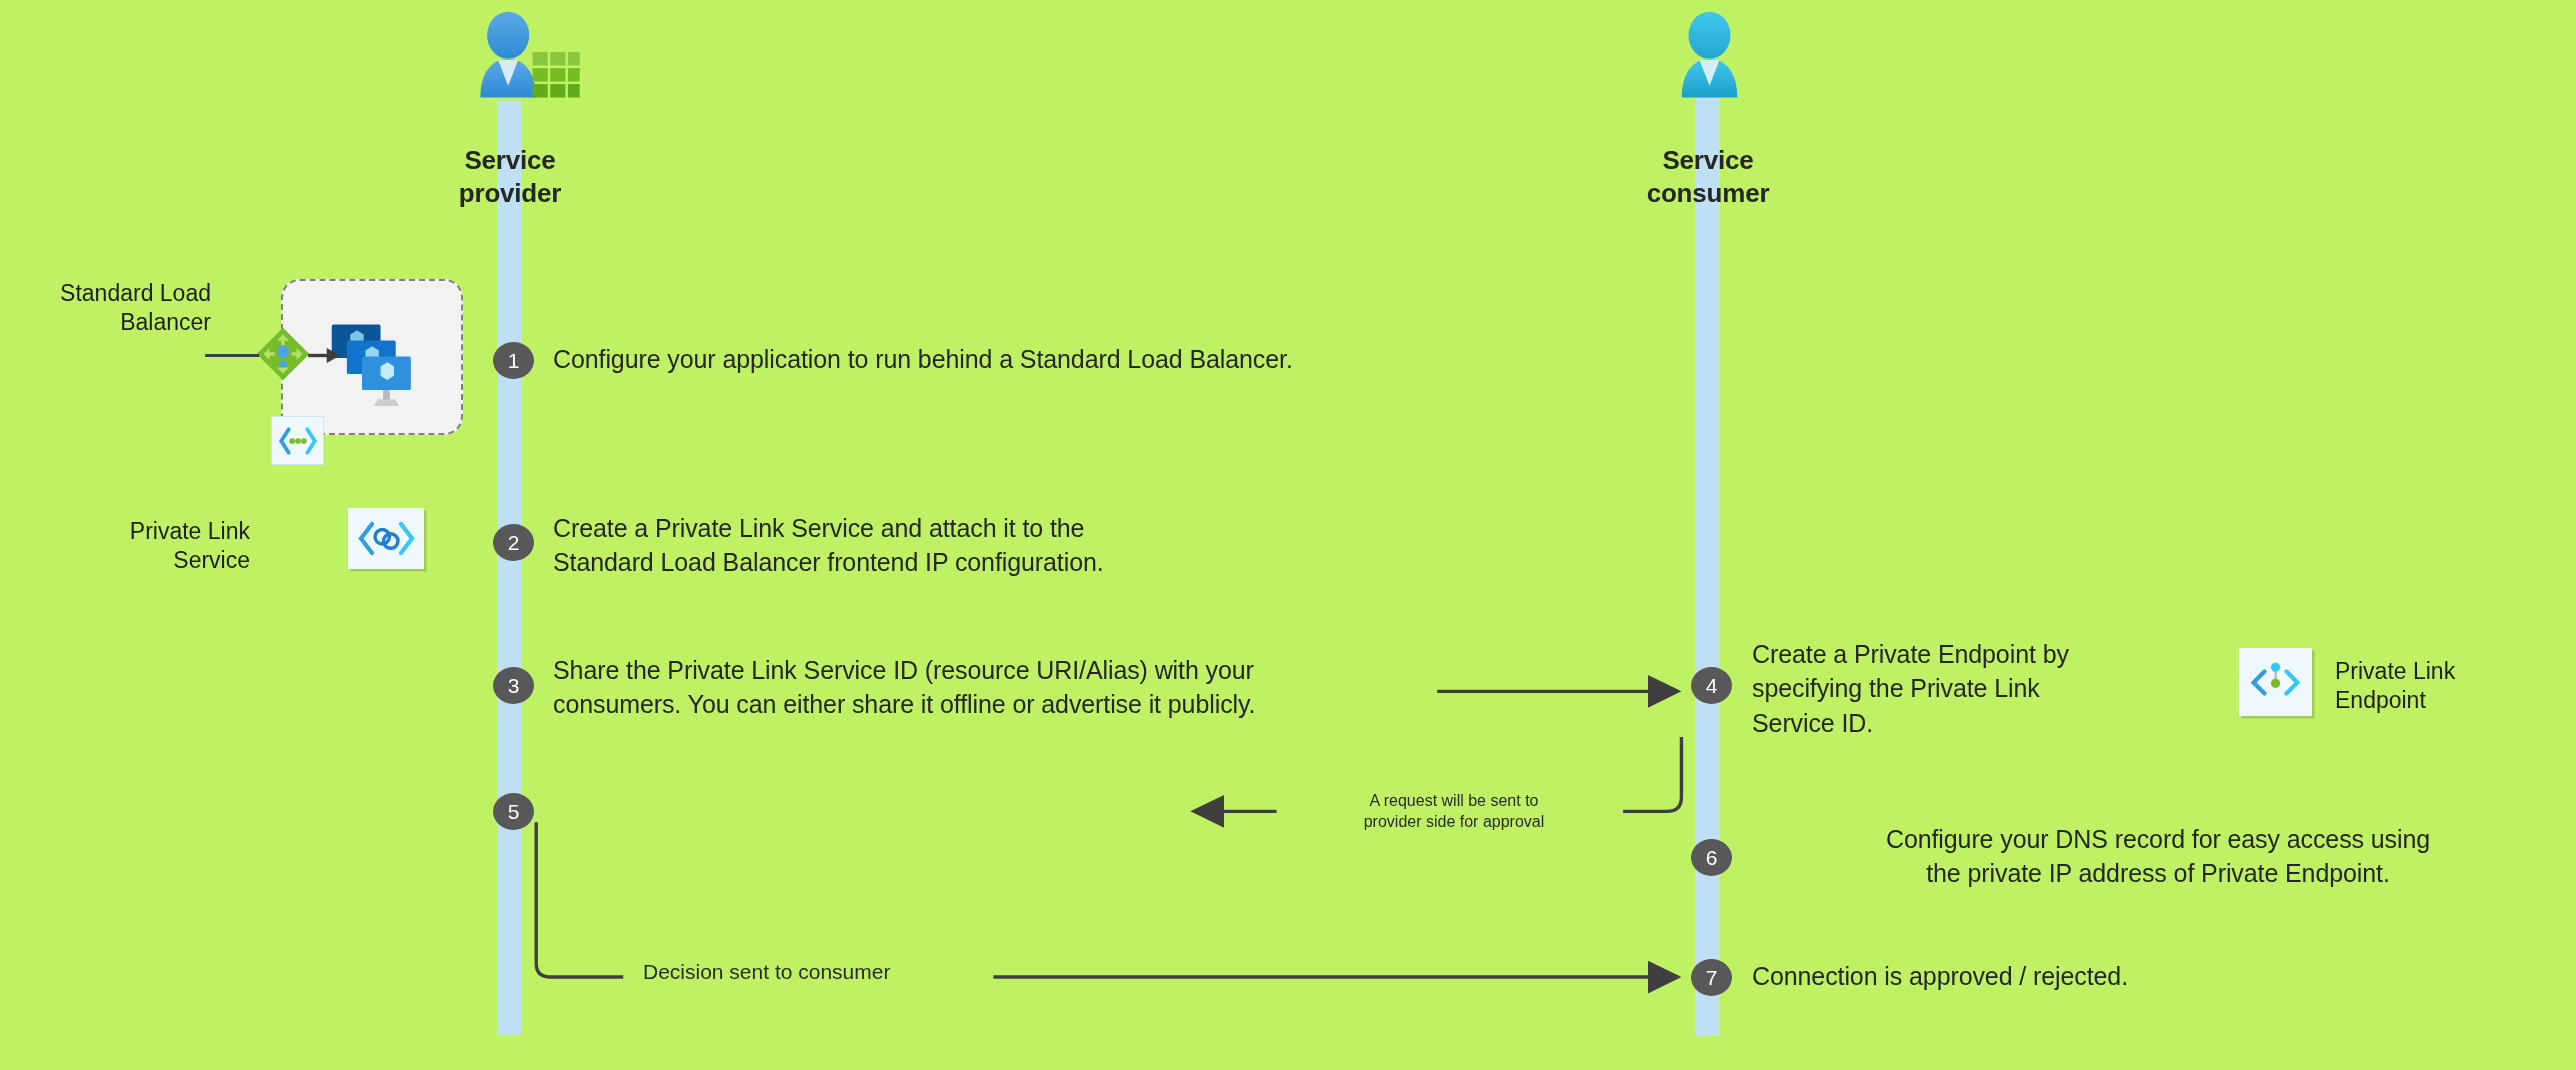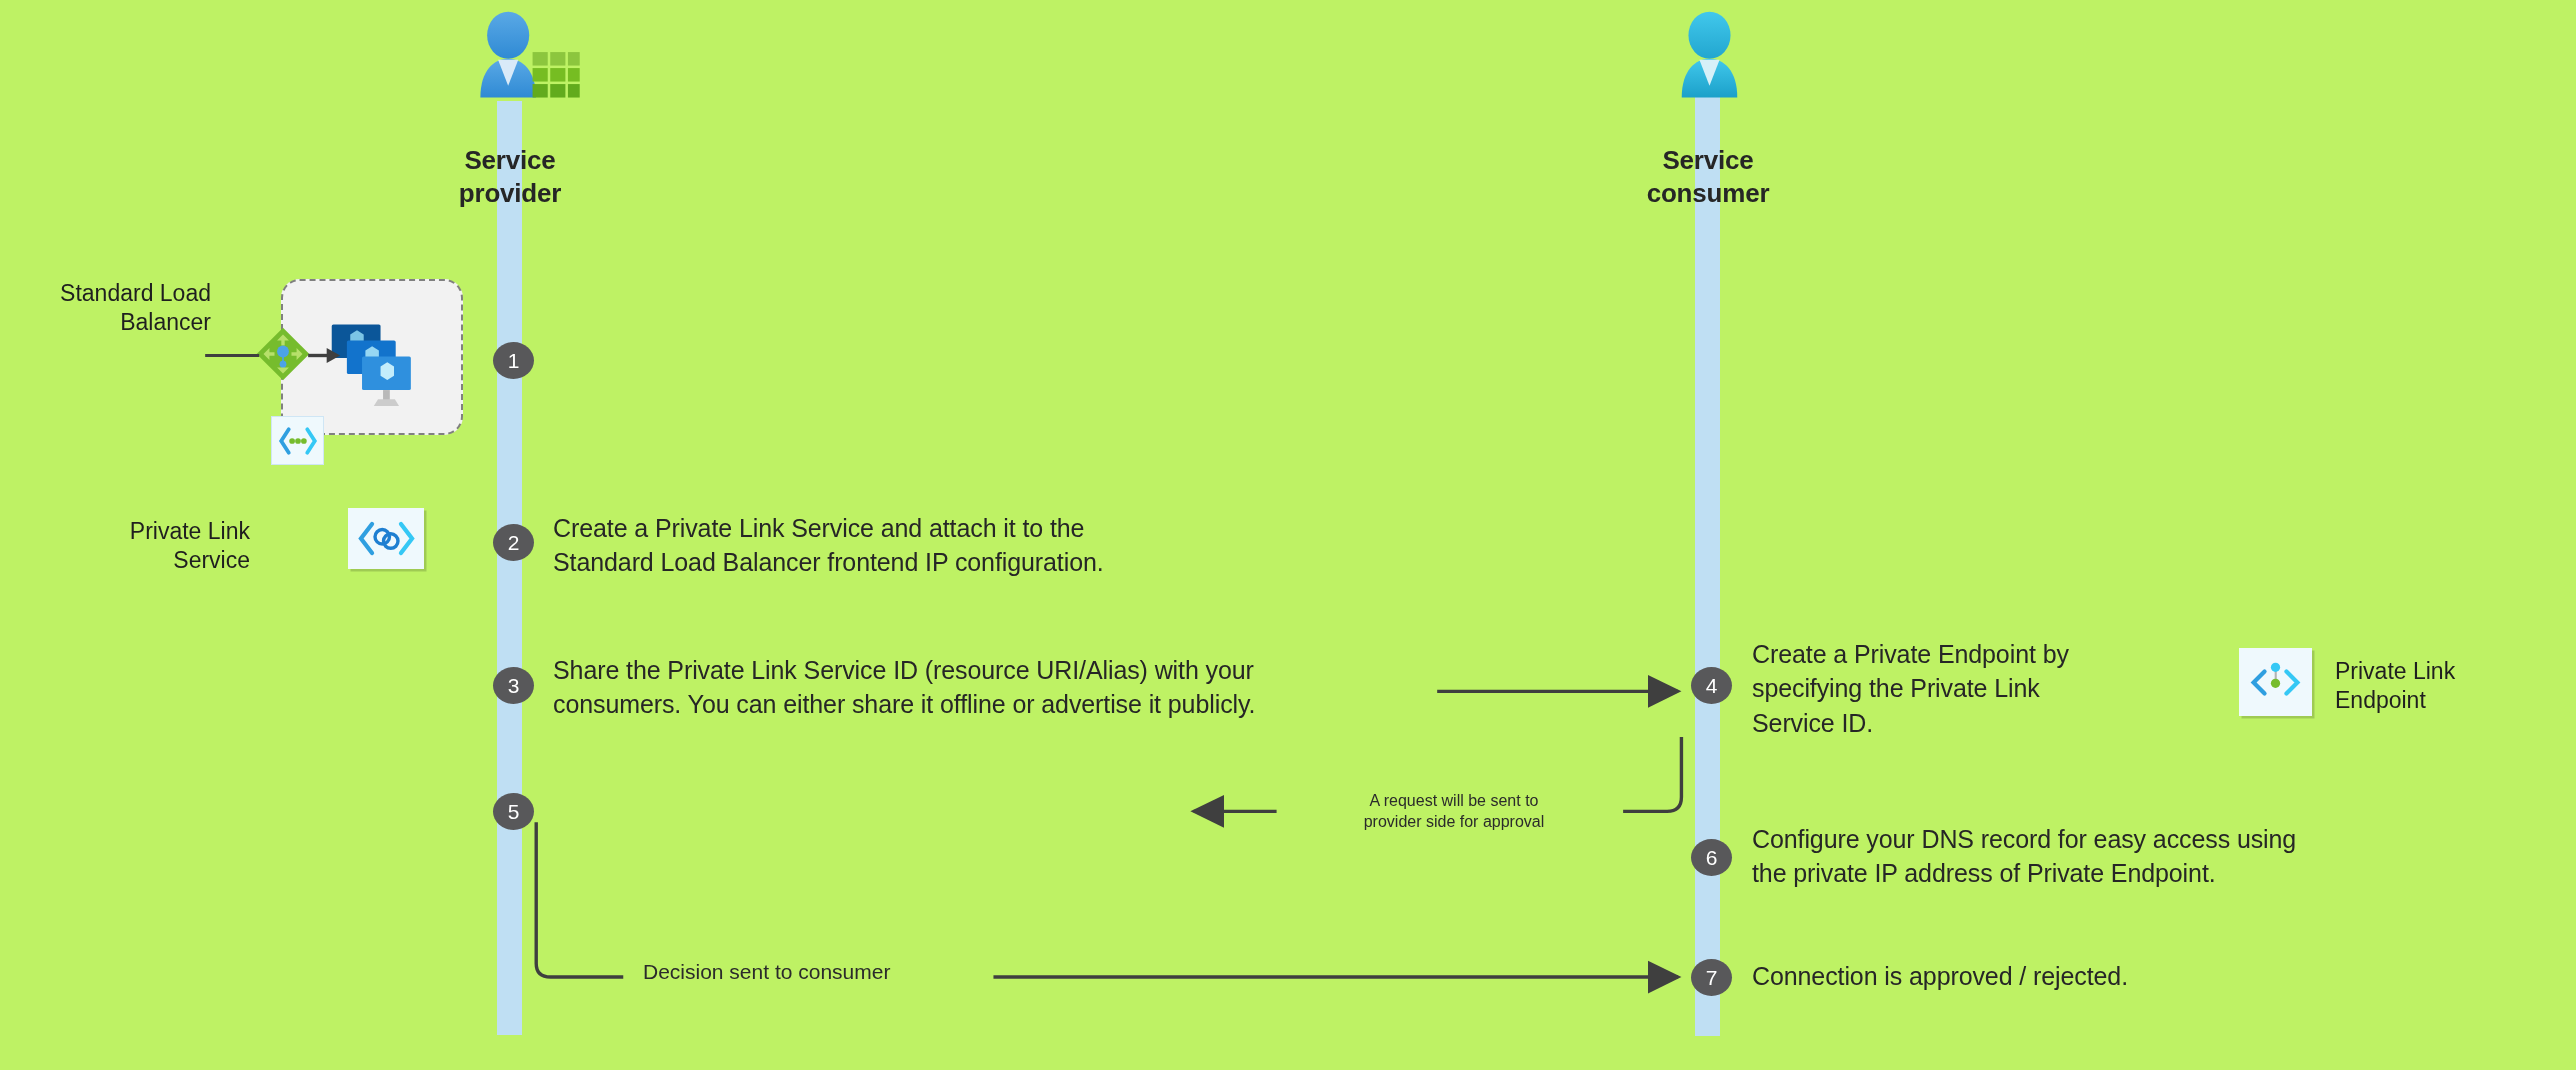--- a/index.html
+++ b/index.html
@@ -286,33 +286,34 @@
   </svg>
 
   <div class="step-badge" style="left:493px; top:342px;">1</div>
   <div class="step-badge" style="left:493px; top:524px;">2</div>
   <div class="step-badge" style="left:493px; top:667px;">3</div>
   <div class="step-badge" style="left:1691px; top:667px;">4</div>
   <div class="step-badge" style="left:493px; top:793px;">5</div>
   <div class="step-badge" style="left:1691px; top:839px;">6</div>
   <div class="step-badge" style="left:1691px; top:959px;">7</div>
 
+  <div class="step-text" style="left:553px; top:342px; width:1124px;">Configure your application to run behind a Standard Load Balancer.</div>
 
   <div class="step-text" style="left:553px; top:653px; width:1124px;">Share the Private Link Service ID (resource URI/Alias) with your
 consumers. You can either share it offline or advertise it publicly.</div>
 
   <div class="step-text" style="left:553px; top:511px; width:1124px;">Create a Private Link Service and attach it to the
 Standard Load Balancer frontend IP configuration.</div>
 
   <div class="step-text" style="left:1752px; top:637px; width:473px;">Create a Private Endpoint by
 specifying the Private Link
 Service ID.</div>
 
 
-  <div class="step-text" style="left:1752px; top:822px; width:812px;">Configure your DNS record for easy access using
+  <div class="step-text" style="left:1752px; top:822px; width:812px;text-align:center;">Configure your DNS record for easy access using
 the private IP address of Private Endpoint.</div>
 
   <div class="step-text" style="left:1752px; top:959px; width:812px;">Connection is approved / rejected.</div>
 
   <div class="annot-text" style="left:1285px; top:790px; width:338px;">A request will be sent to
 provider side for approval</div>
 
   <div class="inline-annot" style="left:643px; top:958px;">Decision sent to consumer</div>
 
 </div>

